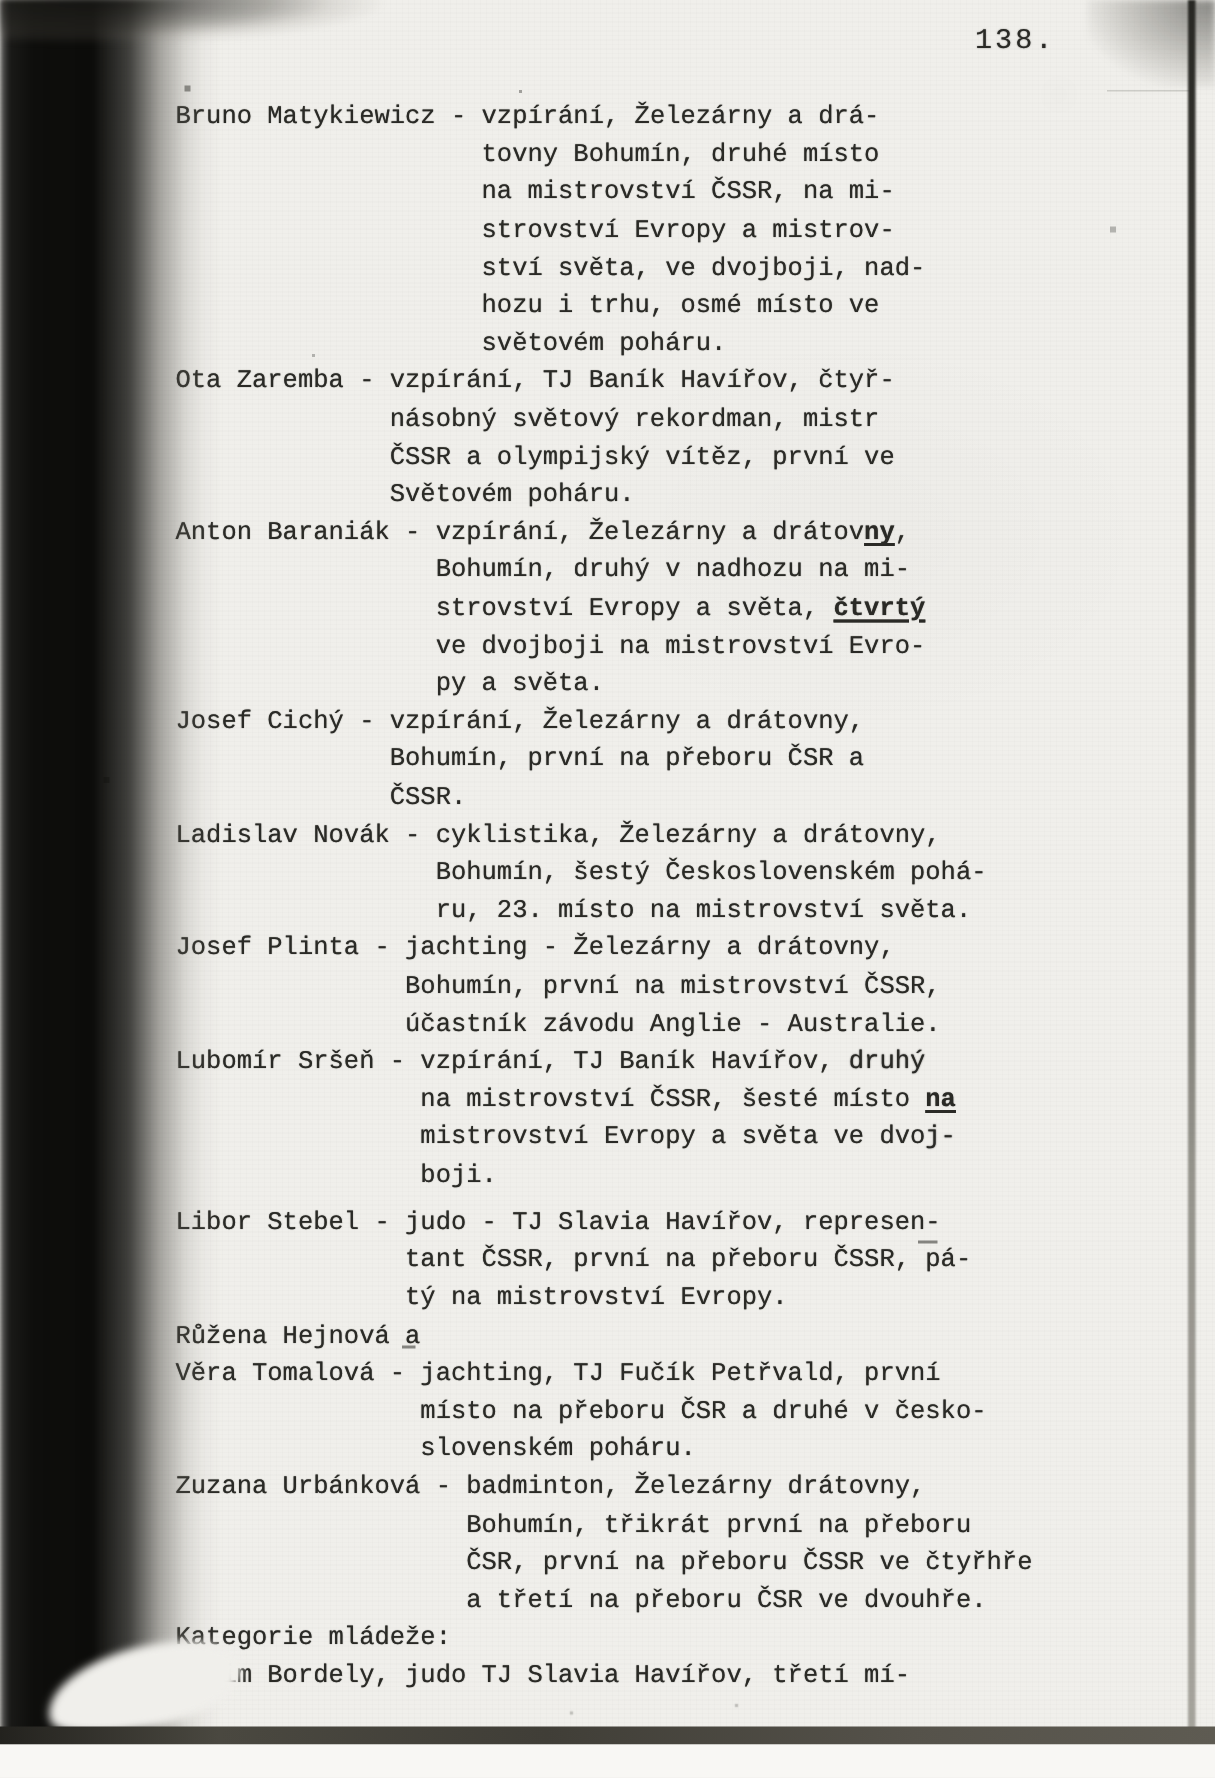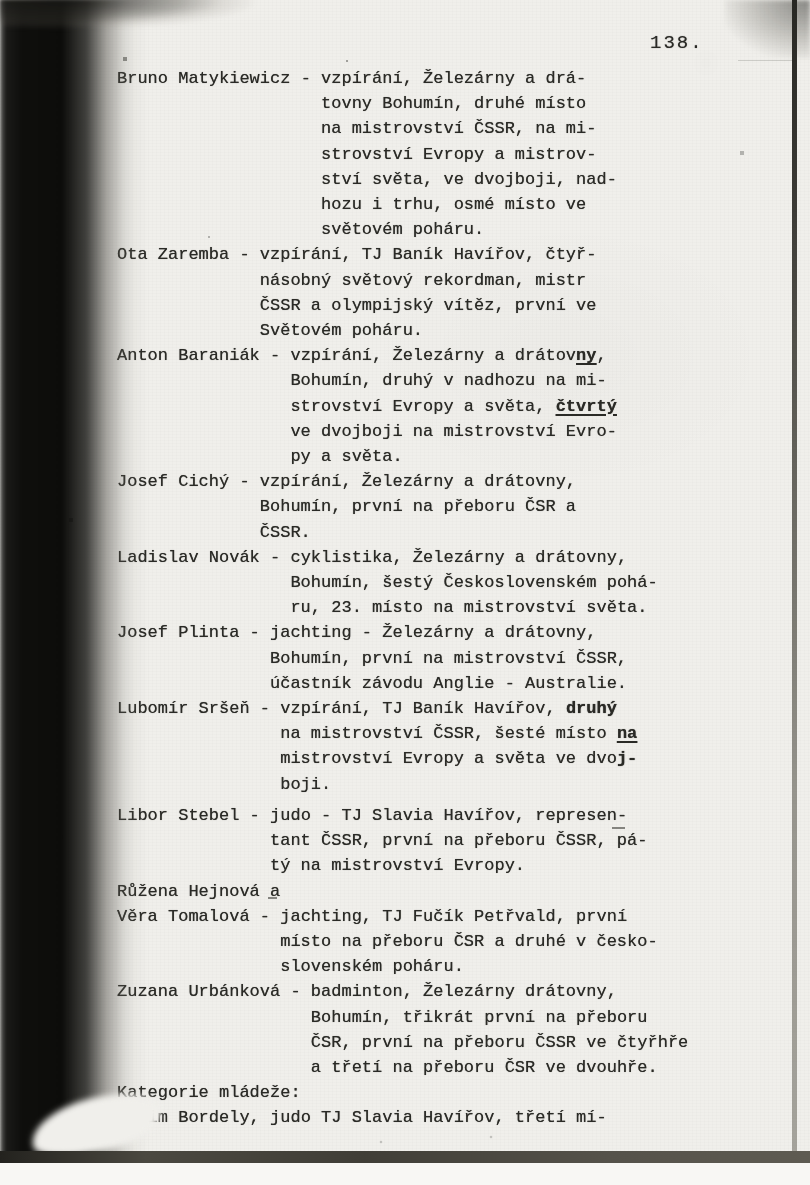--- a/index.html
+++ b/index.html
@@ -19,25 +19,25 @@
   .text-block{
     position:absolute;left:117px;top:66px;z-index:5;
     font-size:17px;line-height:25.2px;white-space:pre;
     color:var(--ink,#2a2a26);
     text-shadow:0 0 .7px rgba(35,35,30,.75);
   }
   .entry{margin:0;}
   .entry.gap-before{margin-top:6px;}
   .line{margin:0;}
   .u{text-decoration:underline;text-underline-offset:3px;text-decoration-thickness:1.5px;font-weight:bold;}
-  .b{font-weight:bold;text-shadow:0 0 1px rgba(20,20,18,.9);}
+  .b{font-weight:normal;text-shadow:0 0 1px rgba(20,20,18,.9);}
   .page-number{
     position:absolute;left:650px;top:16px;z-index:5;
     font-size:19px;letter-spacing:2px;
-    color:var(--ink,#2a2a26);text-shadow:0 0 1px rgba(30,30,28,.6);margin-top:16px;
+    color:var(--ink,#2a2a26);text-shadow:0 0 1px rgba(30,30,28,.6);
   }
   
   .binding-shadow{
     position:absolute;left:0;top:0;bottom:24px;width:150px;z-index:6;pointer-events:none;
     background:linear-gradient(to right,
       rgba(90,90,88,.9) 0px, #1a1a18 6px, #0e0e0c 22px,
       var(--binding-dark,#0c0c0a) 62px, rgba(25,25,22,.82) 86px,
       rgba(70,68,62,.45) 106px, rgba(120,118,110,.18) 124px,
       rgba(150,148,140,.06) 136px, transparent 148px);
     filter:blur(1.5px);

